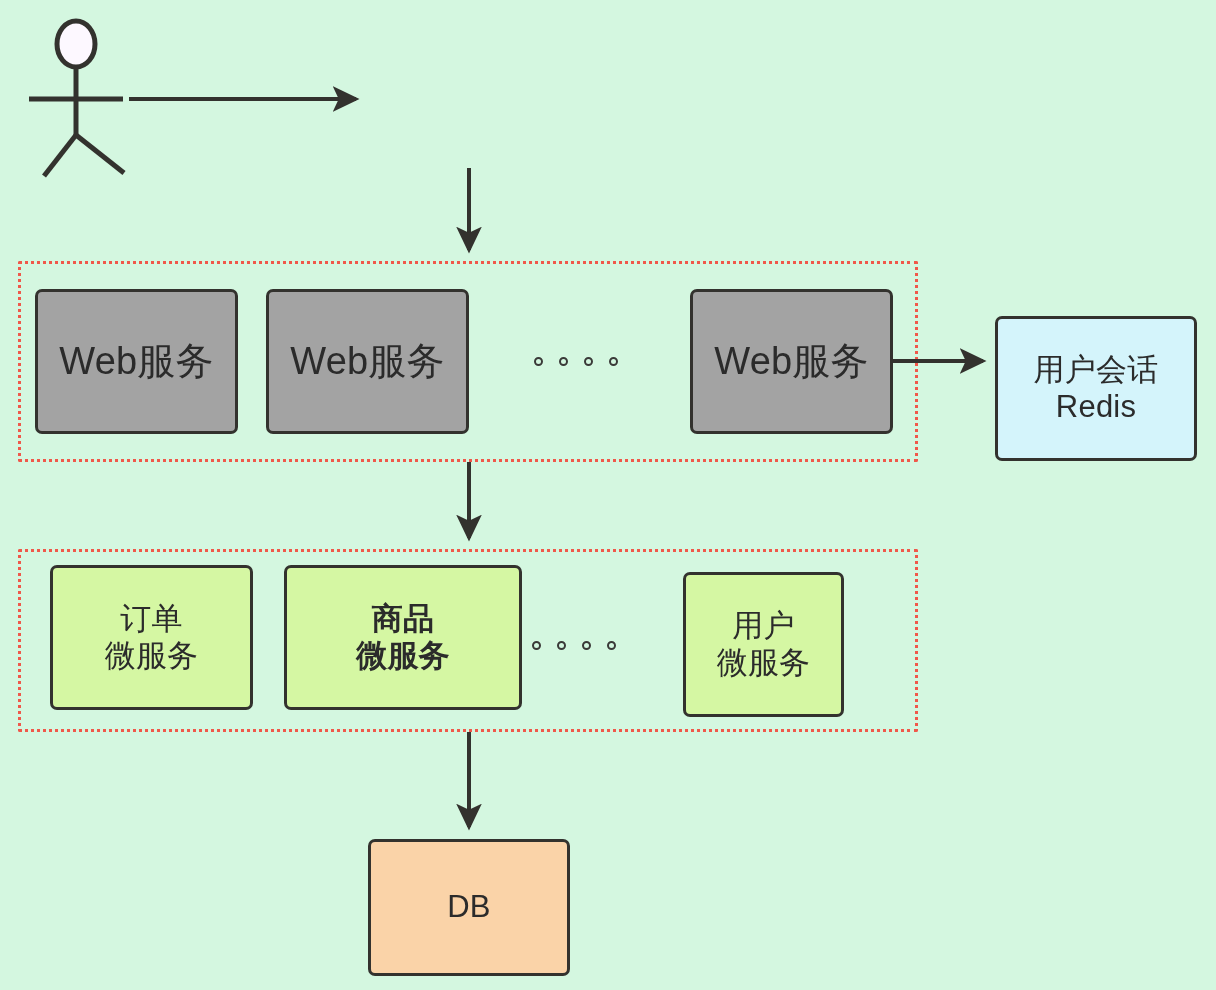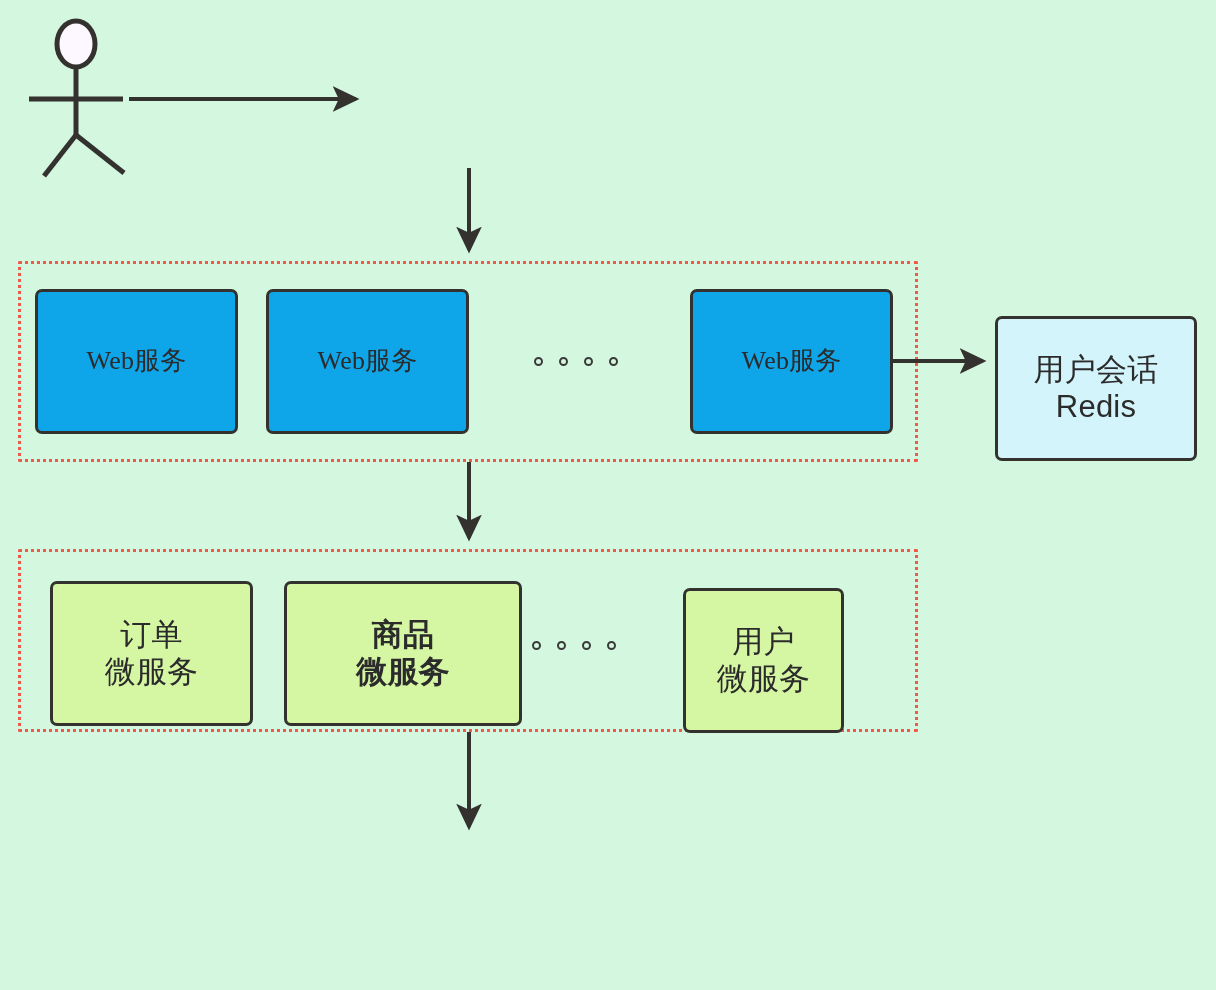--- a/index.html
+++ b/index.html
@@ -28,41 +28,39 @@
     display: flex;
     align-items: center;
     justify-content: center;
     text-align: center;
     color: #2b2b2b;
     line-height: 1.18;
     white-space: pre-line;
     letter-spacing: 0.2px;
   }
   .node-web {
-    background: #0ea5e9;
-    font-size: 26px;
-    font-family: Liberation Serif, serif;
+    background: #a3a3a3;
+    font-size: 38px;
   }
   .node-nginx {
     background: #f8cfd0;
     font-size: 31px;
   }
   .node-redis {
     background: #d4f4fb;
     font-size: 31px;
     margin-top: 27px;
   }
   .node-db {
     background: #fad3a8;
     font-size: 31px;
   }
   .node-ms {
     background: #d5f7a3;
     font-size: 31px;
-    margin-top: 16px;
   }
   
   .group {
     position: absolute;
     box-sizing: border-box;
     border: 3px dotted #f0584a;
     background: transparent;
     border-radius: 2px;
   }
   
@@ -141,20 +139,21 @@
   <div class="node node-ms" style="left:683px; top:572px; width:161px; height:145px;">用户
 微服务</div>
 
   <div class="ellipsis" style="left:532px; top:639px; width:84px; height:12px;">
     <span class="dot"></span>
     <span class="dot"></span>
     <span class="dot"></span>
     <span class="dot"></span>
   </div>
 
+  <div class="node node-db" style="left:368px; top:839px; width:202px; height:137px;">DB</div>
 
   <svg id="edges" viewBox="0 0 1216 990">
     <defs>
       <marker id="arrow" viewBox="0 0 12 12" refX="10" refY="6" markerWidth="7" markerHeight="7" orient="auto-start-reverse">
         <path d="M 0 0.5 L 11.5 6 L 0 11.5 L 2.6 6 z" fill="#33322e"></path>
       </marker>
     </defs>
 
     <g>
       <ellipse class="actor-head" cx="76" cy="44" rx="19" ry="23"></ellipse>

